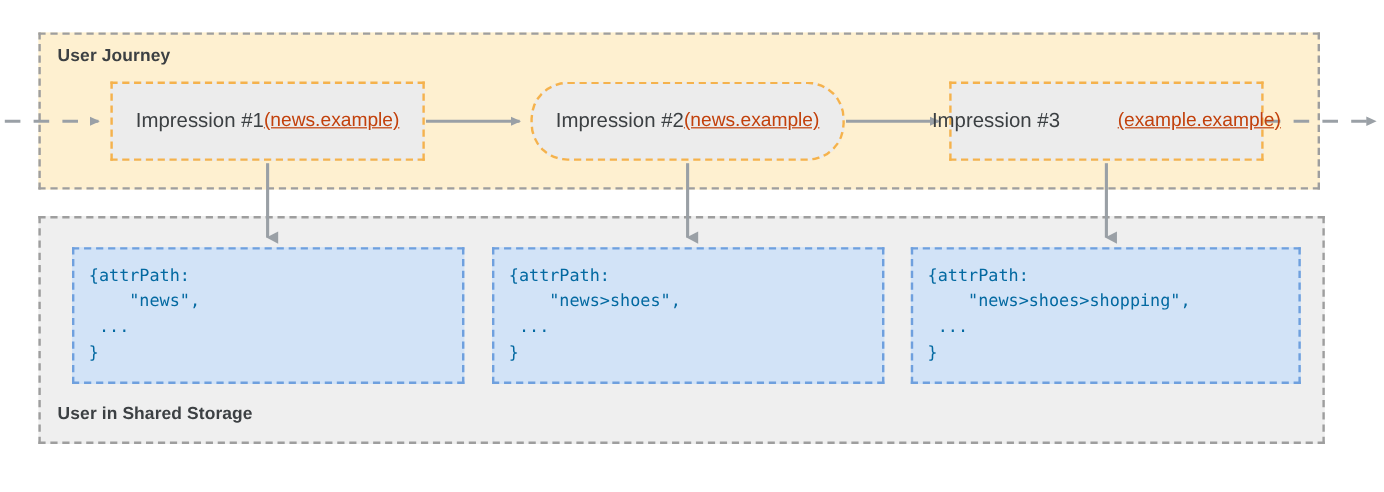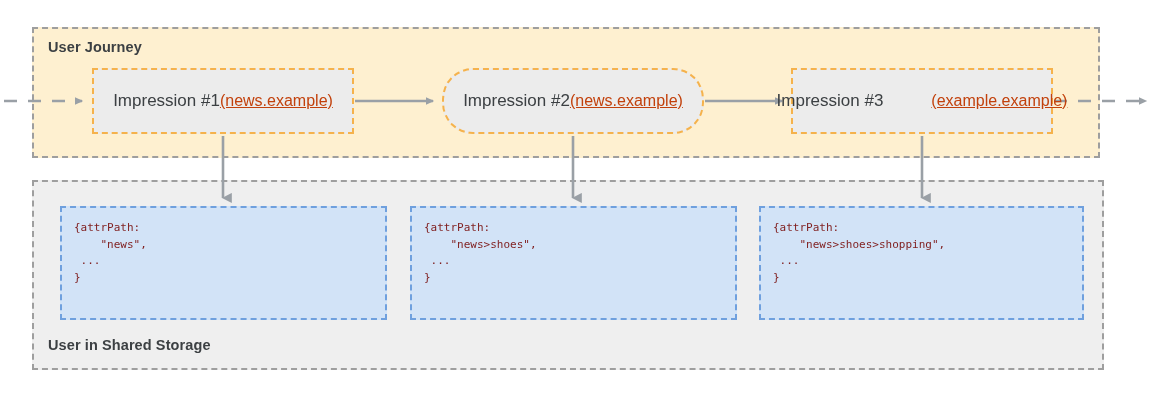--- a/index.html
+++ b/index.html
@@ -97,23 +97,23 @@
     height: 114px;
     padding: 12px 12px 0 12px;
   }
   #data-box-1 { left: 60px;  width: 327px; }
   #data-box-2 { left: 410px; width: 327px; }
   #data-box-3 { left: 759px; width: 325px; }
 
   .data-code {
     margin: 0;
     font-family: "DejaVu Sans Mono", "Liberation Mono", monospace;
-    font-size: 11px;
+    font-size: 14px;
     line-height: 1.52;
-    color: #7f1d1d;
+    color: #0369a1;
     white-space: pre;
   }
 
   
   .svg-layer {
     position: absolute;
     left: 0;
     top: 0;
     width: 1153px;
     height: 410px;

